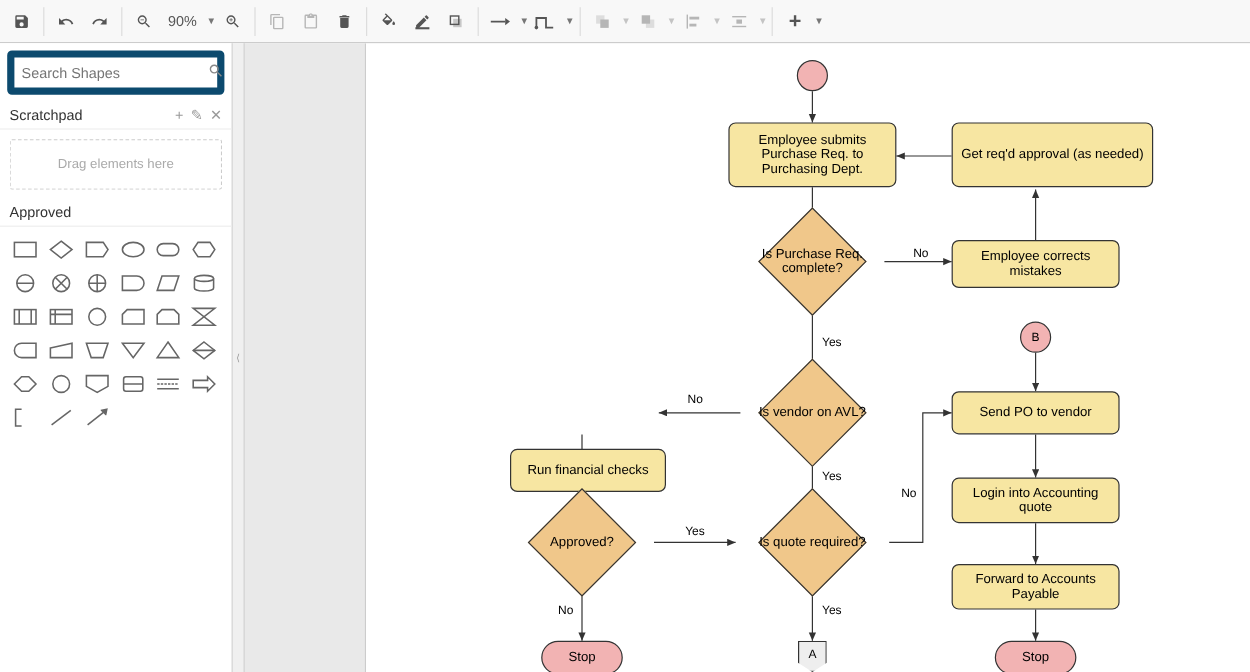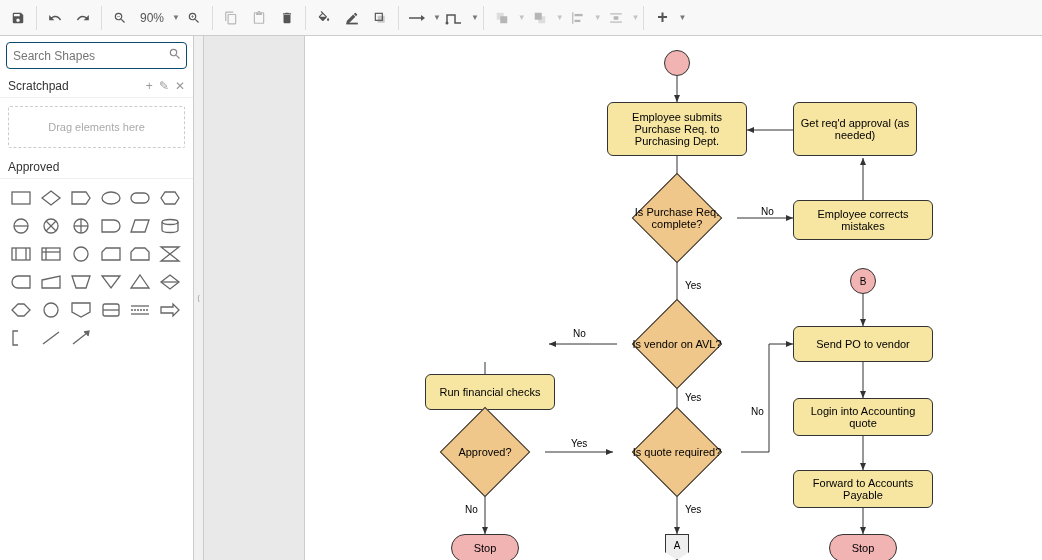--- a/index.html
+++ b/index.html
@@ -11,21 +11,21 @@
 .tb-sep { width: 1px; height: 24px; background: #ddd; margin: 0 4px; }
 .tb-zoom { display: inline-flex; align-items: center; color: #555; }
 .tb-zoom-val { padding: 0 6px; font-size: 12px; }
 .tb-caret { font-size: 8px; color: #777; margin-left: 2px; }
 .tb-group { display: inline-flex; align-items: center; }
 
 
 .main { display: flex; height: calc(560px - 36px); }
 .sidebar { width: 194px; border-right: 1px solid #ccc; background: #fff; display: flex; flex-direction: column; }
 .search-wrap { padding: 6px; }
-.search-box { display: flex; align-items: center; border: 1px solid #0c4a6e; border-radius: 4px; padding: 4px 6px; }
+.search-box { display: flex; align-items: center; border: 6px solid #0c4a6e; border-radius: 4px; padding: 4px 6px; }
 .search-box input { border: none; outline: none; flex: 1; font-size: 12px; background: transparent; }
 .search-box .sicon { color: #888; }
 
 .panel-hdr { display: flex; align-items: center; padding: 4px 8px; font-size: 12px; color: #333; border-bottom: 1px solid #eee; }
 .panel-hdr .spacer { flex: 1; }
 .panel-hdr .mini { color: #999; cursor: pointer; margin-left: 6px; font-size: 12px; }
 .scratchpad-drop { margin: 8px; border: 1px dashed #ccc; color: #aaa; text-align: center; padding: 14px 0; font-size: 11px; border-radius: 2px; cursor: pointer; }
 
 .shapes-grid { display: grid; grid-template-columns: repeat(6, 1fr); gap: 6px 2px; padding: 8px; }
 .shape-cell { width: 26px; height: 22px; display: flex; align-items: center; justify-content: center; cursor: pointer; }
@@ -448,21 +448,21 @@
 
         <line x1="558" y1="400" x2="558" y2="434" stroke="#333" marker-end="url(#arr)"></line>
 
         <line x1="558" y1="472" x2="558" y2="498" stroke="#333" marker-end="url(#arr)"></line>
       </svg>
 
       <div class="connector-circle" style="left:359px;top:14px;"></div>
 
       <div class="node process" style="left:302px;top:66px;width:140px;height:54px;">Employee submits Purchase Req. to Purchasing Dept.</div>
 
-      <div class="node process" style="left:488px;top:66px;width:124px;height:54px;">Get req'd approval (as needed)</div>
+      <div class="node process" style="left:488px;top:66px;width:168px;height:54px;">Get req'd approval (as needed)</div>
 
       <div class="diamond-wrap" style="left:312px;top:150px;width:120px;height:64px;">
         <div class="diamond" style="left:28px;top:0;width:64px;height:64px;"></div>
         <div class="diamond-label">Is Purchase Req. complete?</div>
       </div>
 
       <div class="node process" style="left:488px;top:164px;width:140px;height:40px;">Employee corrects mistakes</div>
 
       <div class="diamond-wrap" style="left:312px;top:276px;width:120px;height:64px;">
         <div class="diamond" style="left:28px;top:0;width:64px;height:64px;"></div>

